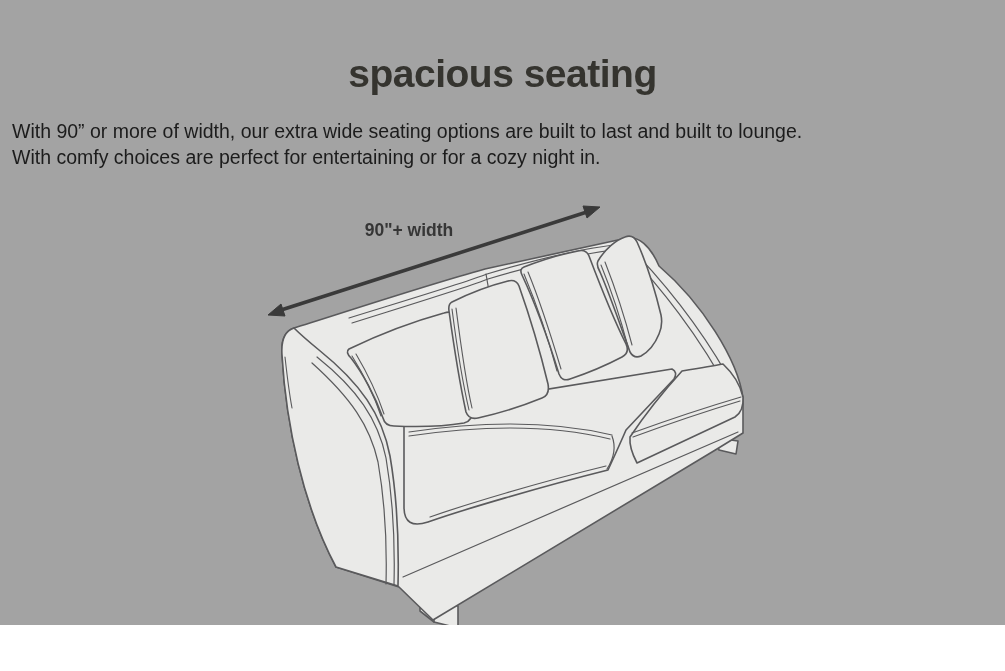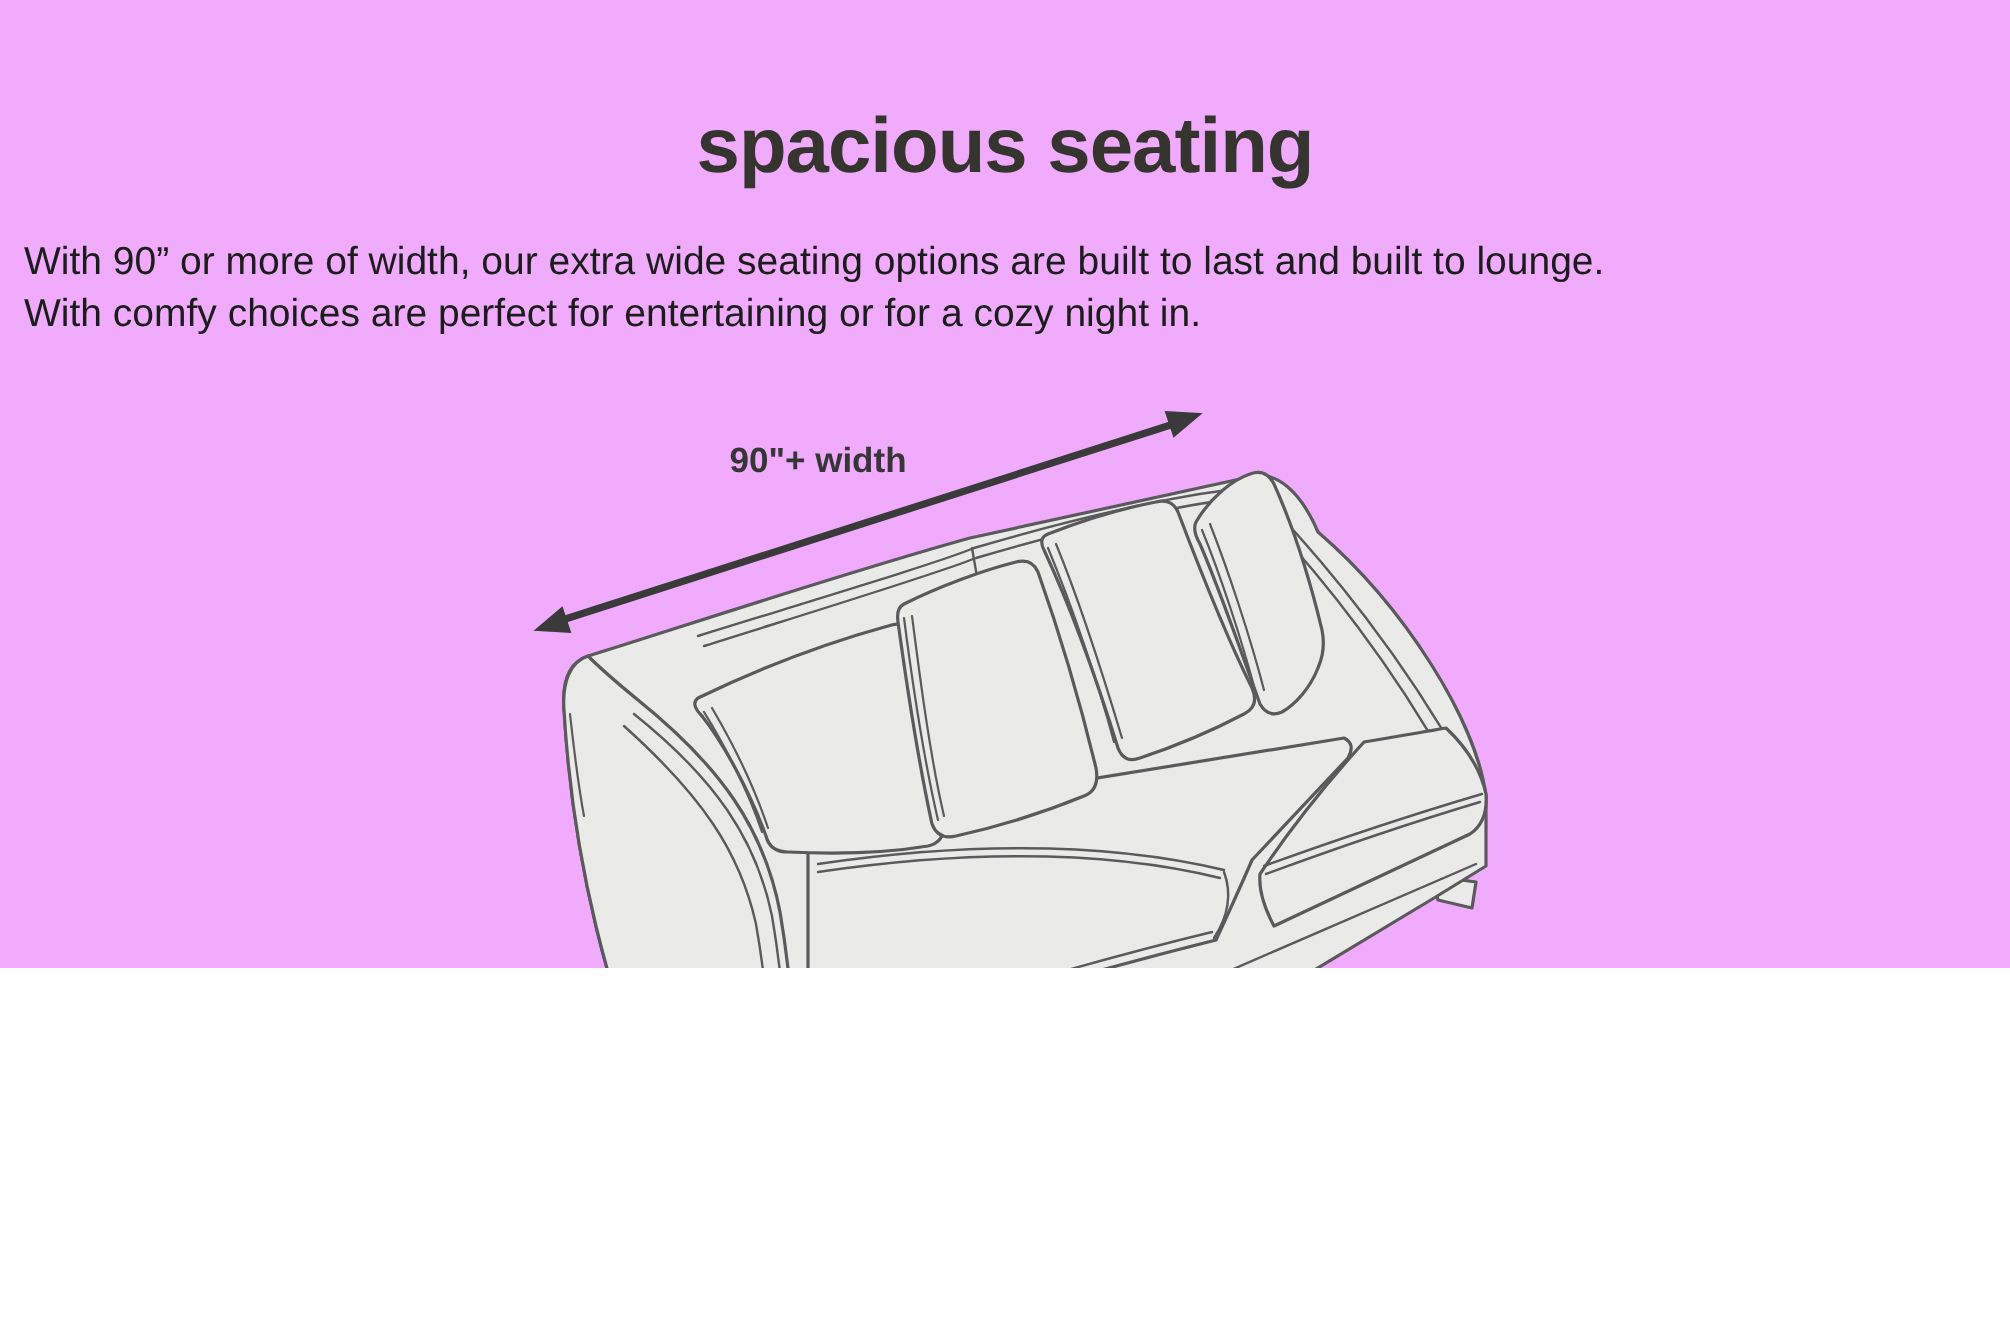--- a/index.html
+++ b/index.html
@@ -3,22 +3,22 @@
 <meta charset="utf-8">
 <style>
   html, body {
     margin: 0;
     padding: 0;
     background: #ffffff;
   }
   .canvas {
     position: relative;
     width: 1005px;
-    height: 484px;
-    background: #f0abfc;
+    height: 625px;
+    background: #a3a3a3;
     overflow: hidden;
     font-family: "Liberation Sans", sans-serif;
   }
   .headline {
     position: absolute;
     top: 52px;
     left: 0;
     width: 1005px;
     margin: 0;
     text-align: center;

